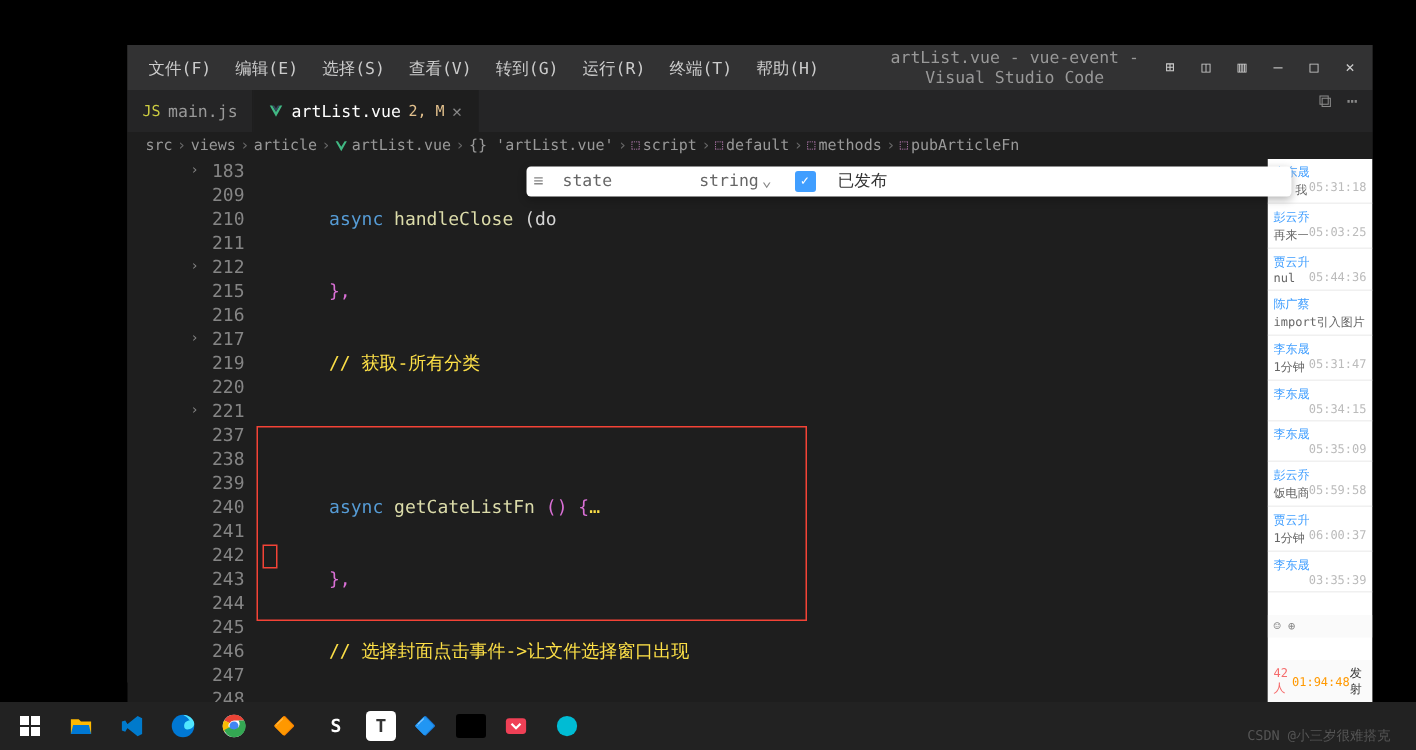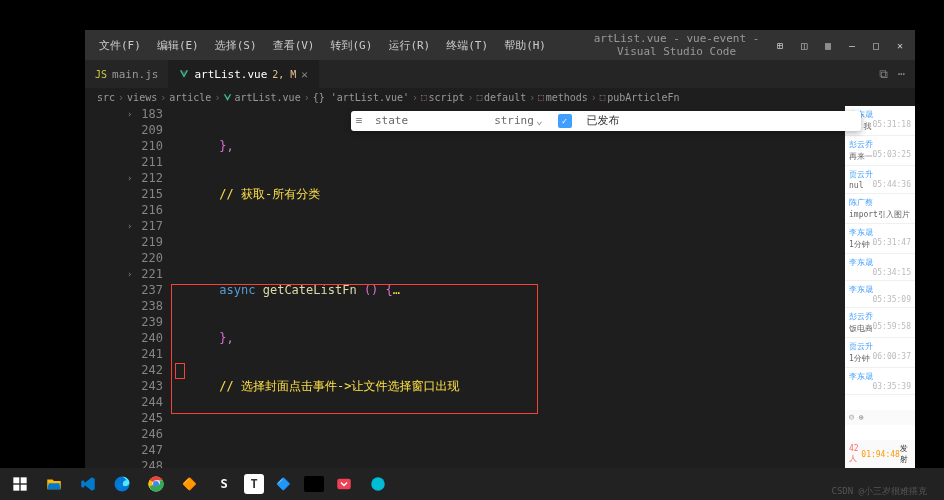--- a/index.html
+++ b/index.html
@@ -6,21 +6,21 @@
     body { background: #000; font-family: Consolas, 'Microsoft YaHei', monospace; font-size: 12px; color: #ccc; overflow: hidden; width: 944px; height: 500px; position: relative; }
     
     .app-frame { position: absolute; left: 85px; top: 30px; width: 830px; height: 438px; background: #1e1e1e; display: flex; flex-direction: column; }
     
     .titlebar { height: 30px; background: #323233; display: flex; align-items: center; padding: 0 8px; font-size: 11px; color: #ccc; gap: 4px; }
     .titlebar .menu-item { padding: 2px 6px; cursor: pointer; }
     .titlebar .title-center { flex: 1; text-align: center; color: #999; margin-left: 28px; }
     .titlebar .win-controls { display: flex; gap: 10px; }
     .titlebar .win-btn { width: 14px; height: 14px; display: flex; align-items: center; justify-content: center; cursor: pointer; font-size: 10px; color: #ccc; }
     
-    .tabs-row { height: 28px; background: #252526; display: flex; align-items: center; }
+    .tabs-row { height: 28px; background: #252526; display: flex; align-items: flex-start; }
     .tabs-row .tab { height: 100%; padding: 0 10px; display: flex; align-items: center; gap: 5px; font-size: 11px; color: #999; border-right: 1px solid #1e1e1e; }
     .tabs-row .tab.active { background: #1e1e1e; color: #fff; }
     .tabs-row .tab .close { color: #888; cursor: pointer; }
     .tabs-row .tab .mod { color: #e2c08d; font-size: 10px; }
     .tabs-row .tab .vue-icon { width: 10px; height: 10px; }
     .tabs-row .tab .js-icon { color: #cbcb41; font-size: 10px; }
     .tabs-right { margin-left: auto; display: flex; gap: 10px; padding-right: 10px; color: #888; }
     
     .breadcrumb { height: 18px; background: #1e1e1e; display: flex; align-items: center; padding: 0 12px; font-size: 10px; color: #999; gap: 3px; }
     .breadcrumb .crumb { display: flex; align-items: center; gap: 2px; }
@@ -42,21 +42,21 @@
     .code { flex: 1; background: #1e1e1e; font-size: 12px; line-height: 16px; color: #d4d4d4; white-space: pre; position: relative; }
     .code .line { height: 16px; padding-left: 5px; position: relative; }
     .kw { color: #569cd6; }
     .fn { color: #dcdcaa; }
     .cm { color: #fde047; }
     .br2 { color: #da70d6; }
     
     .editor-overlay { position: absolute; top: 5px; left: 180px; width: 510px; height: 20px; background: #fff; border-radius: 3px; display: flex; align-items: center; box-shadow: 0 2px 6px rgba(0,0,0,0.3); font-size: 11px; z-index: 10; }
     .editor-overlay .ov-menu { width: 16px; color: #888; text-align: center; cursor: pointer; }
     .editor-overlay .ov-label { color: #666; padding: 0 8px; }
-    .editor-overlay .ov-type { color: #666; margin-left: 78px; text-align: right; }
+    .editor-overlay .ov-type { color: #666; margin-left: 50px; text-align: right; }
     .editor-overlay .ov-dd { color: #888; margin-left: 2px; }
     .editor-overlay .ov-check { background: #409eff; color: #fff; width: 14px; height: 14px; border-radius: 2px; display: flex; align-items: center; justify-content: center; font-size: 9px; margin-left: 15px; }
     .editor-overlay .ov-val { color: #333; margin-left: 15px; }
     .editor-overlay .ov-hint { color: #999; margin-left: auto; margin-right: 8px; font-size: 10px; }
     
     .red-box { position: absolute; border: 1px solid #f44336; pointer-events: none; }
     .red-box1 { left: 0px; top: 178px; width: 367px; height: 130px; }
     .red-box2 { left: 4px; top: 257px; width: 10px; height: 16px; }
     
     .chat-sidebar { width: 70px; background: #fff; color: #333; font-size: 9px; display: flex; flex-direction: column; overflow: hidden; }
@@ -235,20 +235,21 @@
         <div class="ln">242</div>
         <div class="ln">243</div>
         <div class="ln">244</div>
         <div class="ln">245</div>
         <div class="ln">246</div>
         <div class="ln">247</div>
         <div class="ln">248</div>
 
       </div>
       <div class="code">
+        <div class="line">      <span class="kw">async</span> <span class="fn">handleClose</span> <span>(do</span></div>
         <div class="line"><span class="br2">      },</span></div>
         <div class="line"><span class="cm">      // 获取-所有分类</span></div>
         <div class="line"></div>
         <div class="line">      <span class="kw">async</span> <span class="fn">getCateListFn</span> <span class="br2">() {</span><span class="cm">…</span></div>
         <div class="line"><span class="br2">      },</span></div>
         <div class="line"><span class="cm">      // 选择封面点击事件-&gt;让文件选择窗口出现</span></div>
         
         
         
         

